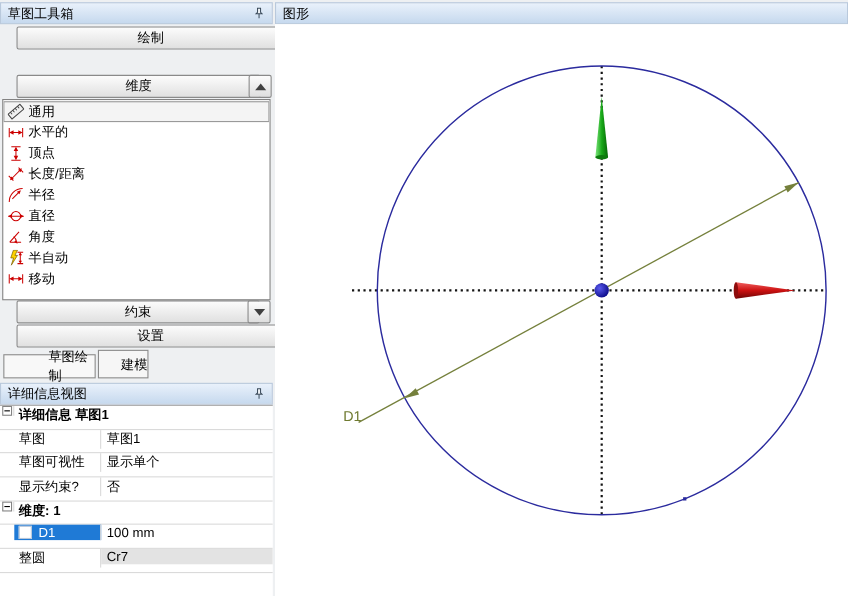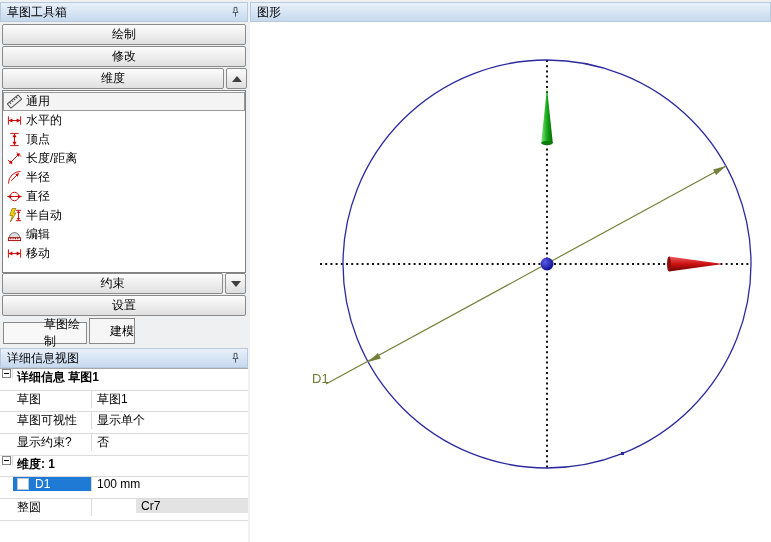--- a/index.html
+++ b/index.html
@@ -18,20 +18,21 @@
     padding:0 6px; height:20px;
   }
   .acc-btn {
     position:absolute;
     background:linear-gradient(#fcfcfc,#e0e0e0);
     border:1px solid #8a8a8a; border-radius:2px;
     font-family:"Liberation Sans",sans-serif; font-size:12px;
     text-align:center; cursor:default;
     display:flex; align-items:center; justify-content:center;
     height:21px;
+    margin-left:13px;
   }
   .scroll-btn {
     position:absolute; height:21px; width:21px;
     background:linear-gradient(#fcfcfc,#dedede);
     border:1px solid #8a8a8a; border-radius:2px;
     display:flex; align-items:center; justify-content:center;
   }
   .tri-up { width:0;height:0;border-left:5px solid transparent;border-right:5px solid transparent;border-bottom:6px solid #404040; }
   .tri-down { width:0;height:0;border-left:5px solid transparent;border-right:5px solid transparent;border-top:6px solid #404040; }
   .tool-list {
@@ -57,42 +58,41 @@
   }
   .d-row { display:flex; height:21.7px; border-bottom:1px solid #dadada; align-items:flex-start; }
   .gutter { width:13px; flex:0 0 13px; border-right:1px solid #dadada; display:flex; align-items:center; justify-content:center; background:#fff; }
   .expander { width:9px; height:9px; border:1px solid #848484; background:#fff; position:relative; }
   .expander::after { content:""; position:absolute; left:1px; right:1px; top:3px; height:1px; background:#000; }
   .g-head { flex:1; font-weight:bold; display:flex; align-items:center; padding:0 4px; }
   .d-label { width:79px; flex:0 0 79px; border-right:1px solid #dadada; display:flex; align-items:center; padding:0 4px; }
   .d-value { flex:1; display:flex; align-items:center; padding:0 5px; }
   .d-label.hl { background:#1f7ad6; color:#fff; gap:6px; }
   .checkbox { width:12px; height:12px; background:#fff; border:1px solid #b7c6d9; flex:0 0 12px; }
-  .val-gray { background:#e3e3e3;margin-left:44px; }
+  .val-gray { background:#e3e3e3; }
   .canvas {
     position:absolute; left:250px; top:22px; width:521px; height:520px;
     background:#fff;
   }
   .hdr-title { font-size:12px; }
 </style>
 </head>
 <body>
 
 <div style="position:absolute;left:0;top:0;width:248px;height:542px;">
 
   <div class="panel-header" style="left:0;top:2px;width:248px;">
     <span class="hdr-title">草图工具箱</span>
     <svg width="11" height="12" viewBox="0 0 12 12">
       <path d="M4.5 1h3v4.2l1.4 1.3H3.1l1.4-1.3z" fill="#eef2f6" stroke="#3a4a5a" stroke-width="1"></path>
       <line x1="6" y1="6.8" x2="6" y2="11" stroke="#3a4a5a" stroke-width="1"></line>
     </svg>
   </div>
 
   <button class="acc-btn" style="left:2px;top:24px;width:244px;">绘制</button>
-  <button class="acc-btn" style="left:2px;top:46px;width:244px;">修改</button>
   <button class="acc-btn" style="left:2px;top:68px;width:222px;">维度</button>
   <div class="scroll-btn" style="left:226px;top:68px;">
     <span class="tri-up"></span>
   </div>
 
   <div class="tool-list">
 
     <div class="tool-item sel">
       <svg width="15" height="15" viewBox="0 0 16 16">
         <g transform="rotate(-40 8 8)">
@@ -141,39 +141,39 @@
 
     <div class="tool-item">
       <svg width="15" height="15" viewBox="0 0 16 16">
         <circle cx="8" cy="8" r="4.5" stroke="#c00" fill="none"></circle>
         <line x1="0.5" y1="8" x2="15.5" y2="8" stroke="#c00"></line>
         <path d="M0.5 8l3.5-2v4zM15.5 8l-3.5-2v4z" fill="#c00"></path>
       </svg>
       <span>直径</span>
     </div>
 
+    <div class="tool-item">
+      <svg width="15" height="15" viewBox="0 0 16 16">
+        <path d="M2 13h11M2 13L11 3" stroke="#c00" fill="none"></path>
+        <path d="M8.5 13a7 7 0 0 0-2.7-5.4" stroke="#c00" fill="none"></path>
+        <path d="M9.6 14.6l-1.4-3.6-2 1.7z" fill="#c00"></path>
+      </svg>
+      <span>角度</span>
+    </div>
 
     <div class="tool-item">
       <svg width="15" height="15" viewBox="0 0 16 16">
         <polygon points="5.5,0.5 9.5,0.5 7,5.5 9.5,5.5 3.5,15 5.7,8 3,8" fill="#ffd400" stroke="#7a6000" stroke-width="0.7"></polygon>
         <path d="M9.5 2.5h5.5M9.5 13.5h5.5" stroke="#c00" fill="none"></path>
         <line x1="12.2" y1="4" x2="12.2" y2="12" stroke="#c00"></line>
         <path d="M12.2 2.5l-1.7 2.9h3.4zM12.2 13.5l-1.7-2.9h3.4z" fill="#c00"></path>
       </svg>
       <span>半自动</span>
     </div>
 
-    <div class="tool-item">
-      <svg width="15" height="15" viewBox="0 0 16 16">
-        <path d="M2.5 11.5a5.5 5.5 0 0 1 11 0z" fill="#dedede" stroke="#666"></path>
-        <rect x="1.5" y="11.5" width="13" height="3" fill="#fff" stroke="#a00"></rect>
-        <path d="M4 11.5v1.7M6.5 11.5v1.7M9 11.5v1.7M11.5 11.5v1.7" stroke="#a00"></path>
-      </svg>
-      <span>编辑</span>
-    </div>
 
     <div class="tool-item">
       <svg width="15" height="15" viewBox="0 0 16 16">
         <path d="M1.5 3.5v9M14.5 3.5v9" stroke="#c00" fill="none"></path>
         <line x1="3" y1="8" x2="13" y2="8" stroke="#c00"></line>
         <path d="M1.5 8l4.2-2.2v4.4zM14.5 8l-4.2-2.2v4.4z" fill="#c00"></path>
       </svg>
       <span>移动</span>
     </div>
 

